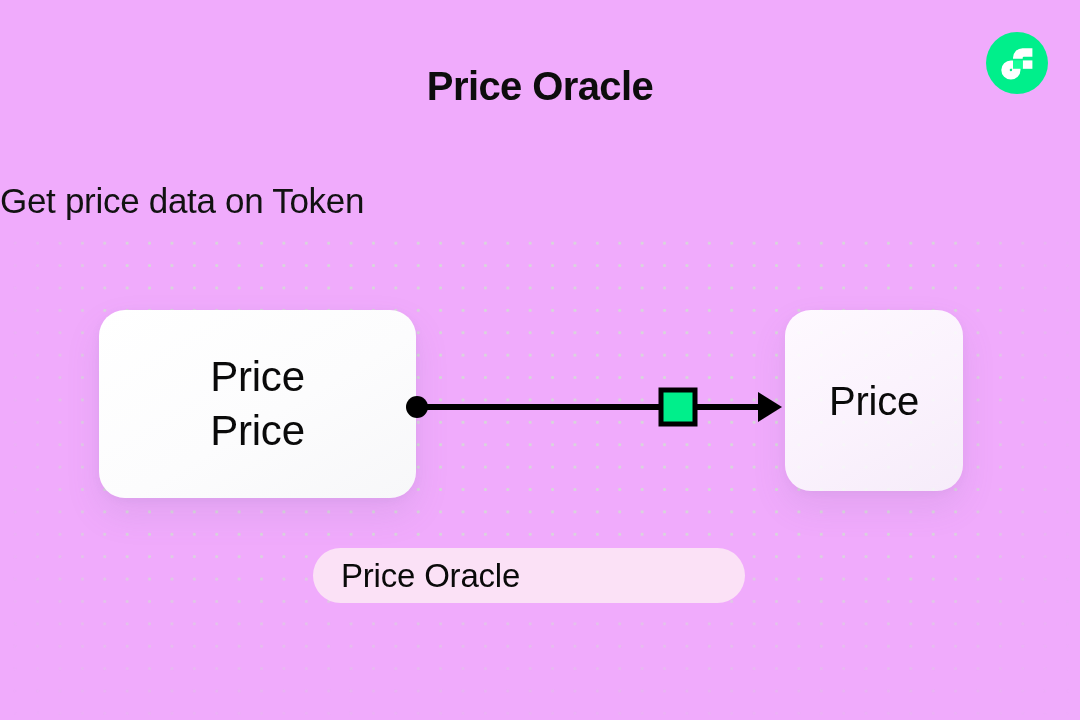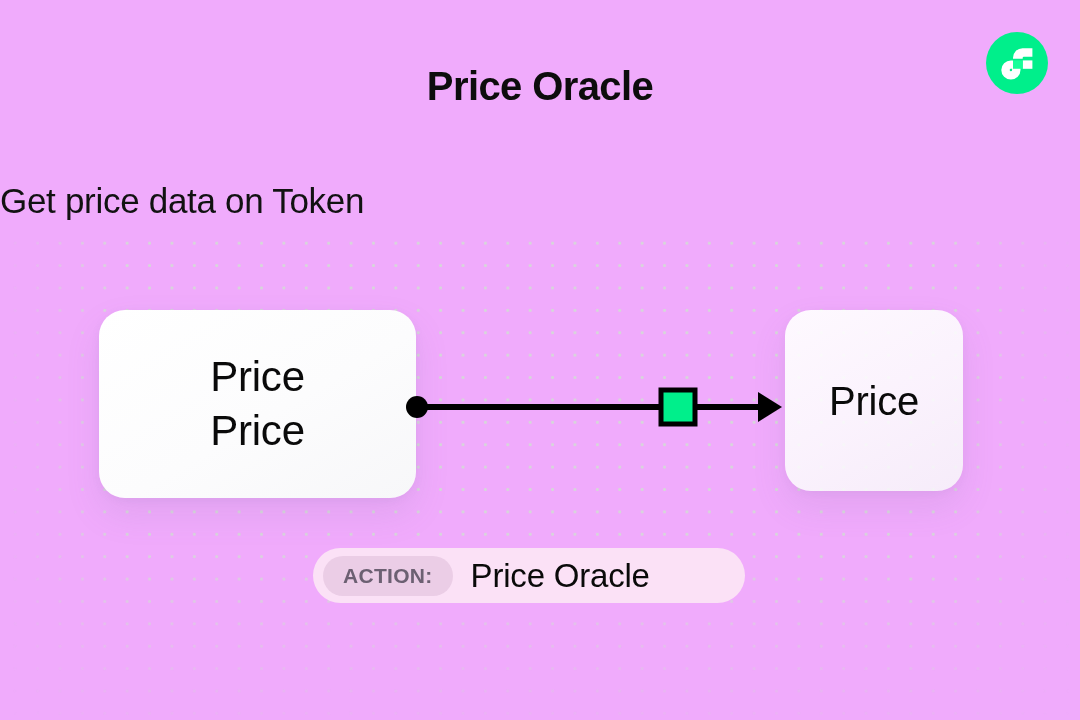--- a/index.html
+++ b/index.html
@@ -190,17 +190,16 @@
 
   <svg id="edge-layer" viewBox="0 0 1080 720">
     <line x1="417" y1="407" x2="668" y2="407" stroke="#000000" stroke-width="6"></line>
     <line x1="688" y1="407" x2="770" y2="407" stroke="#000000" stroke-width="6"></line>
     <circle cx="417" cy="407" r="11" fill="#000000"></circle>
     <rect x="661" y="390" width="34" height="34" fill="#00ef8b" stroke="#000000" stroke-width="5"></rect>
     <polygon points="758,392 782,407 758,422" fill="#000000"></polygon>
   </svg>
 
   <div id="action-bar">
-    <div id="action-chip">ACTION:</div>
     <div id="action-value">Price Oracle</div>
   </div>
 
 </div>
 
 </body></html>

